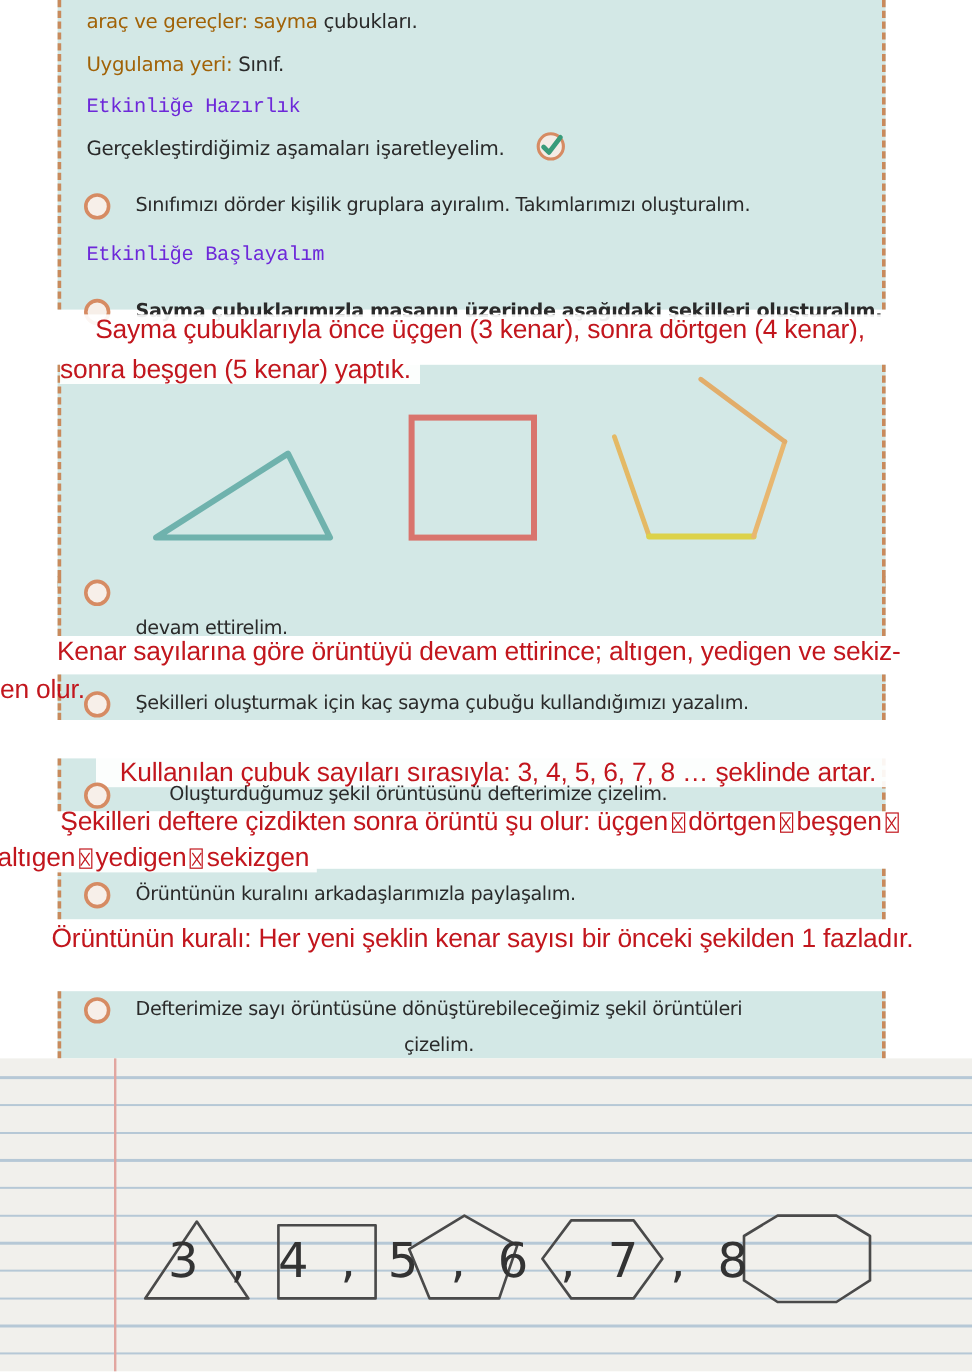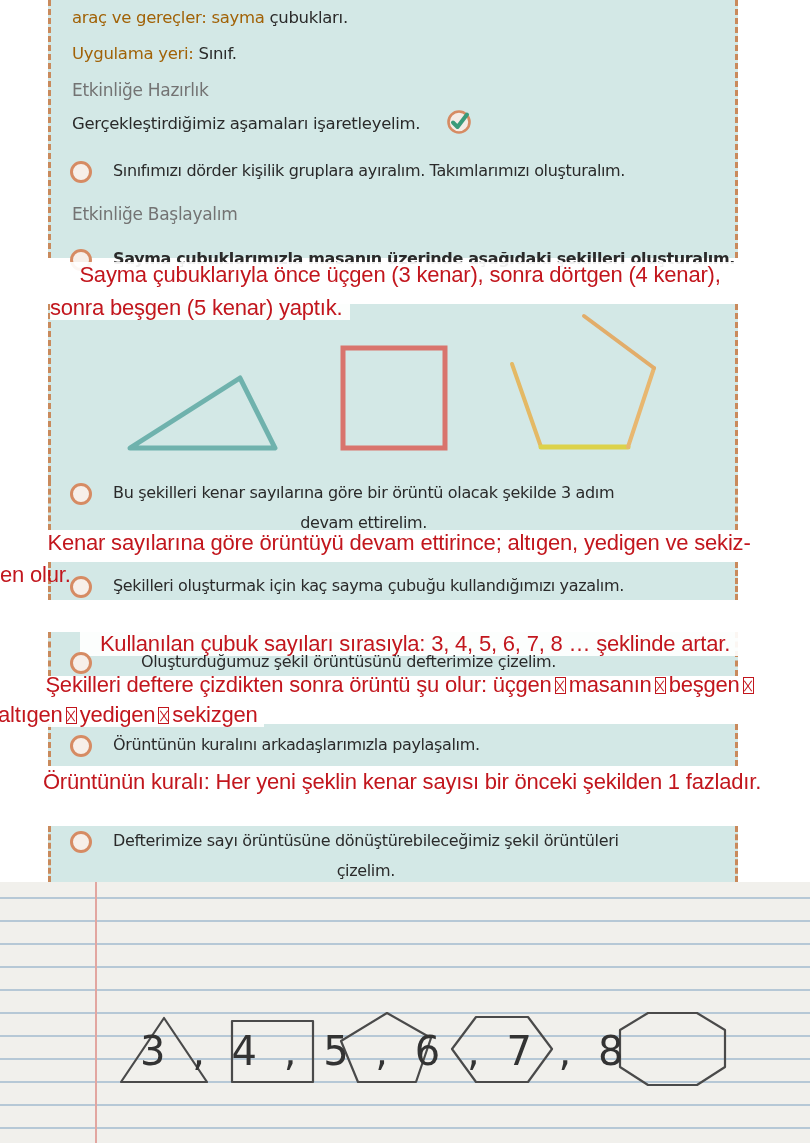--- a/index.html
+++ b/index.html
@@ -23,21 +23,21 @@
 
   .line {
     position: absolute;
     left: 72px;
     font-family: "DejaVu Sans", sans-serif;
     font-size: 16.5px;
     color: #2a2a2a;
     letter-spacing: -0.3px;
     white-space: nowrap;
   }
-  .heading { color: #737373; font-size: 17px; }
+  .heading { color: #6d28d9; font-size: 17px; font-family: Liberation Mono, monospace; }
   .label-key { color: #d8835a; }
   .blurred { color: #a16207; filter: blur(0.6px); }
 
   .item {
     position: absolute;
     left: 70px;
     display: flex;
     align-items: flex-start;
     text-align: center;
   }
@@ -160,42 +160,42 @@
     <line x1="512" y1="364" x2="541" y2="447" stroke="#e4b965" stroke-width="4" stroke-linecap="round"></line>
     <line x1="541" y1="447" x2="628" y2="447" stroke="#dcd24a" stroke-width="5" stroke-linecap="round"></line>
     <line x1="628" y1="447" x2="654" y2="368" stroke="#e8b770" stroke-width="4" stroke-linecap="round"></line>
     <line x1="654" y1="368" x2="584" y2="316" stroke="#e2ad6a" stroke-width="4" stroke-linecap="round"></line>
   </g>
 </svg>
 
 <div class="item" style="top:482px;">
   <span class="circle"></span>
   <span class="txt">
-    <span>Bu şekilleri kenar sayılarına göre bir örüntü olacak şekilde 3 adım</span><br>
+    <br>
     <span>devam ettirelim.</span>
   </span>
 </div>
 
 <div class="answer" style="left:-12px; top:530px; width:822px;">Kenar sayılarına göre örüntüyü devam ettirince; altıgen, yedigen ve sekiz-</div>
 <div class="answer" style="left:-12px; top:562px; background:transparent;">gen olur.</div>
 
 <div class="item" style="top:575px;">
   <span class="circle"></span>
   <span class="txt">Şekilleri oluşturmak için kaç sayma çubuğu kullandığımızı yazalım.</span>
 </div>
 
 <div class="answer" style="left:80px; top:603px; width:670px;margin-top:28px;">Kullanılan çubuk sayıları sırasıyla: 3, 4, 5, 6, 7, 8 … şeklinde artar.</div>
 
 <div class="item" style="top:651px;gap:28px;">
   <span class="circle"></span>
   <span class="txt">Oluşturduğumuz şekil örüntüsünü defterimize çizelim.</span>
 </div>
 
 <div class="answer" style="left:-8px; top:672px; width:818px; background:transparent;">
-  <span>Şekilleri deftere çizdikten sonra örüntü şu olur: üçgen</span><span class="box"></span><span>masanın</span><span class="box"></span><span>beşgen</span><span class="box"></span>
+  <span>Şekilleri deftere çizdikten sonra örüntü şu olur: üçgen</span><span class="box"></span><span>dörtgen</span><span class="box"></span><span>beşgen</span><span class="box"></span>
 </div>
 <div class="answer" style="left:-2px; top:702px; padding-right:6px;">
   <span>altıgen</span><span class="box"></span><span>yedigen</span><span class="box"></span><span>sekizgen</span>
 </div>
 
 <div class="item" style="top:734px;">
   <span class="circle"></span>
   <span class="txt">Örüntünün kuralını arkadaşlarımızla paylaşalım.</span>
 </div>
 

